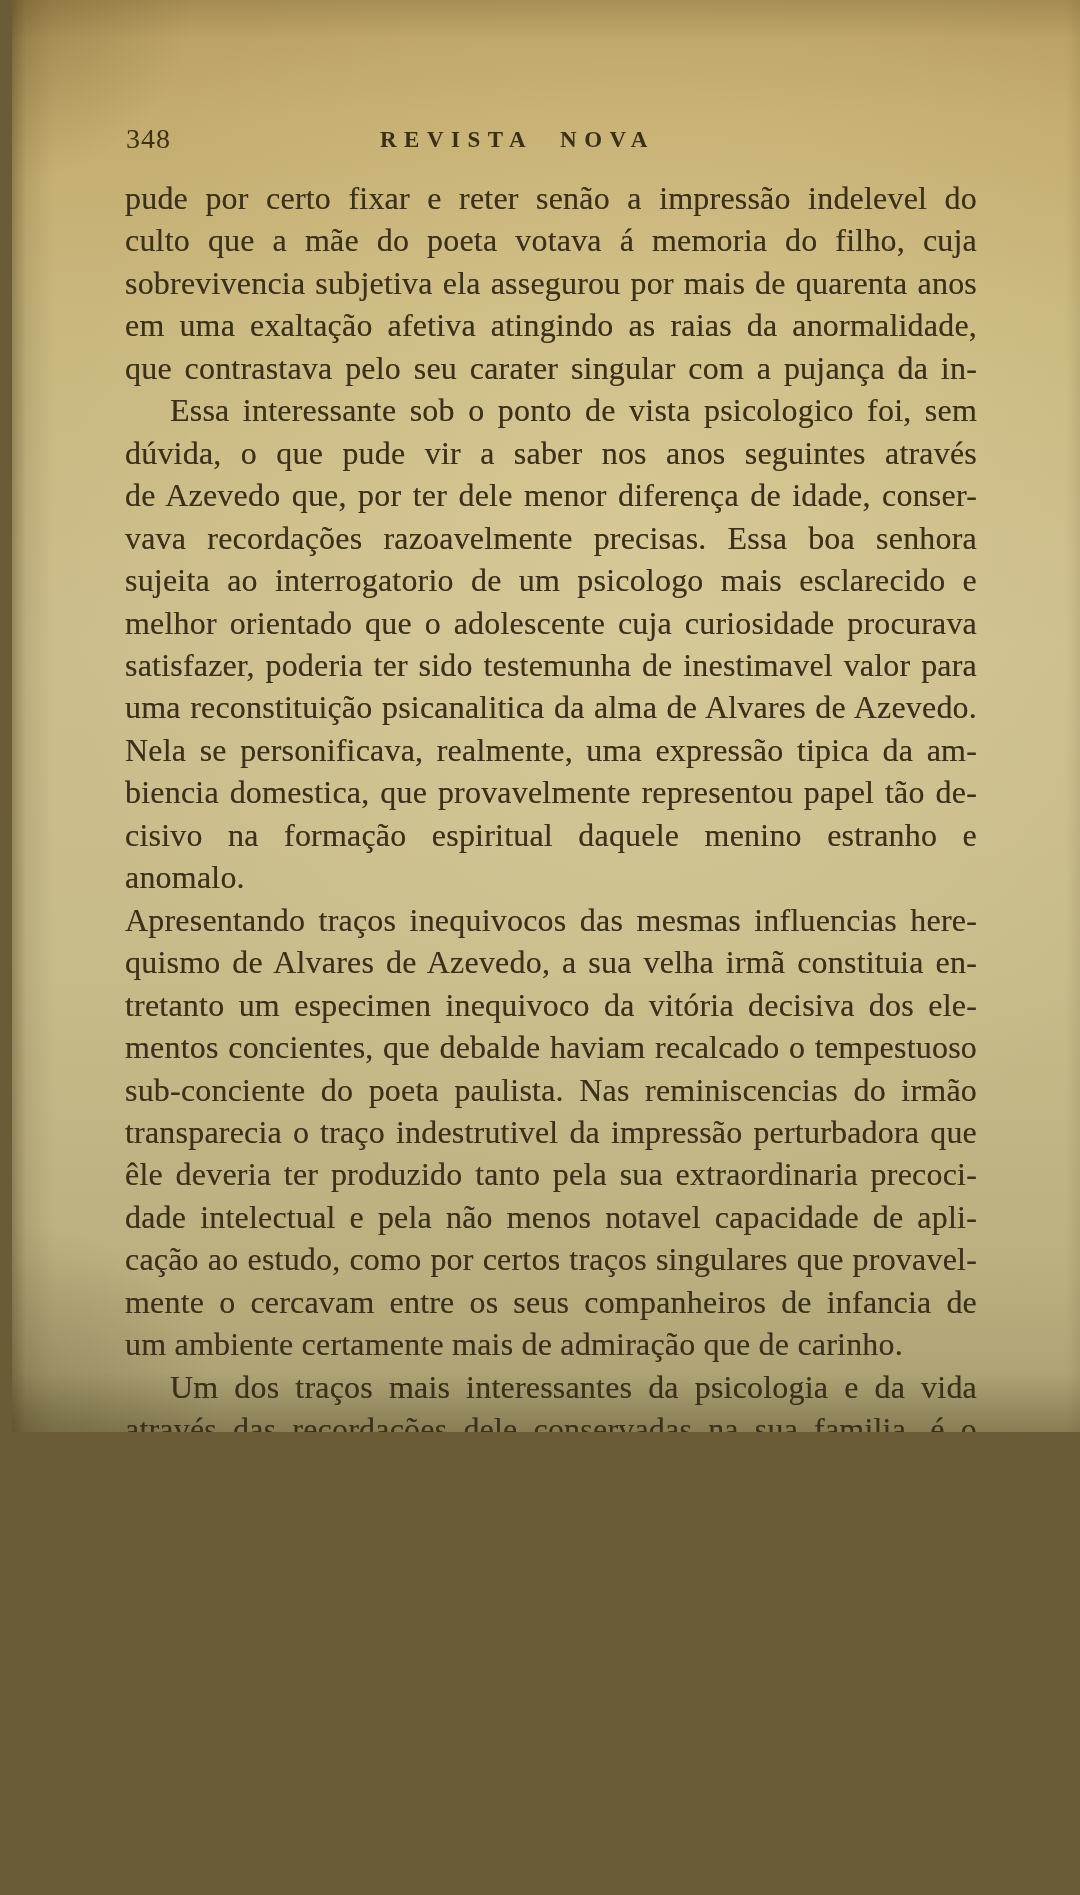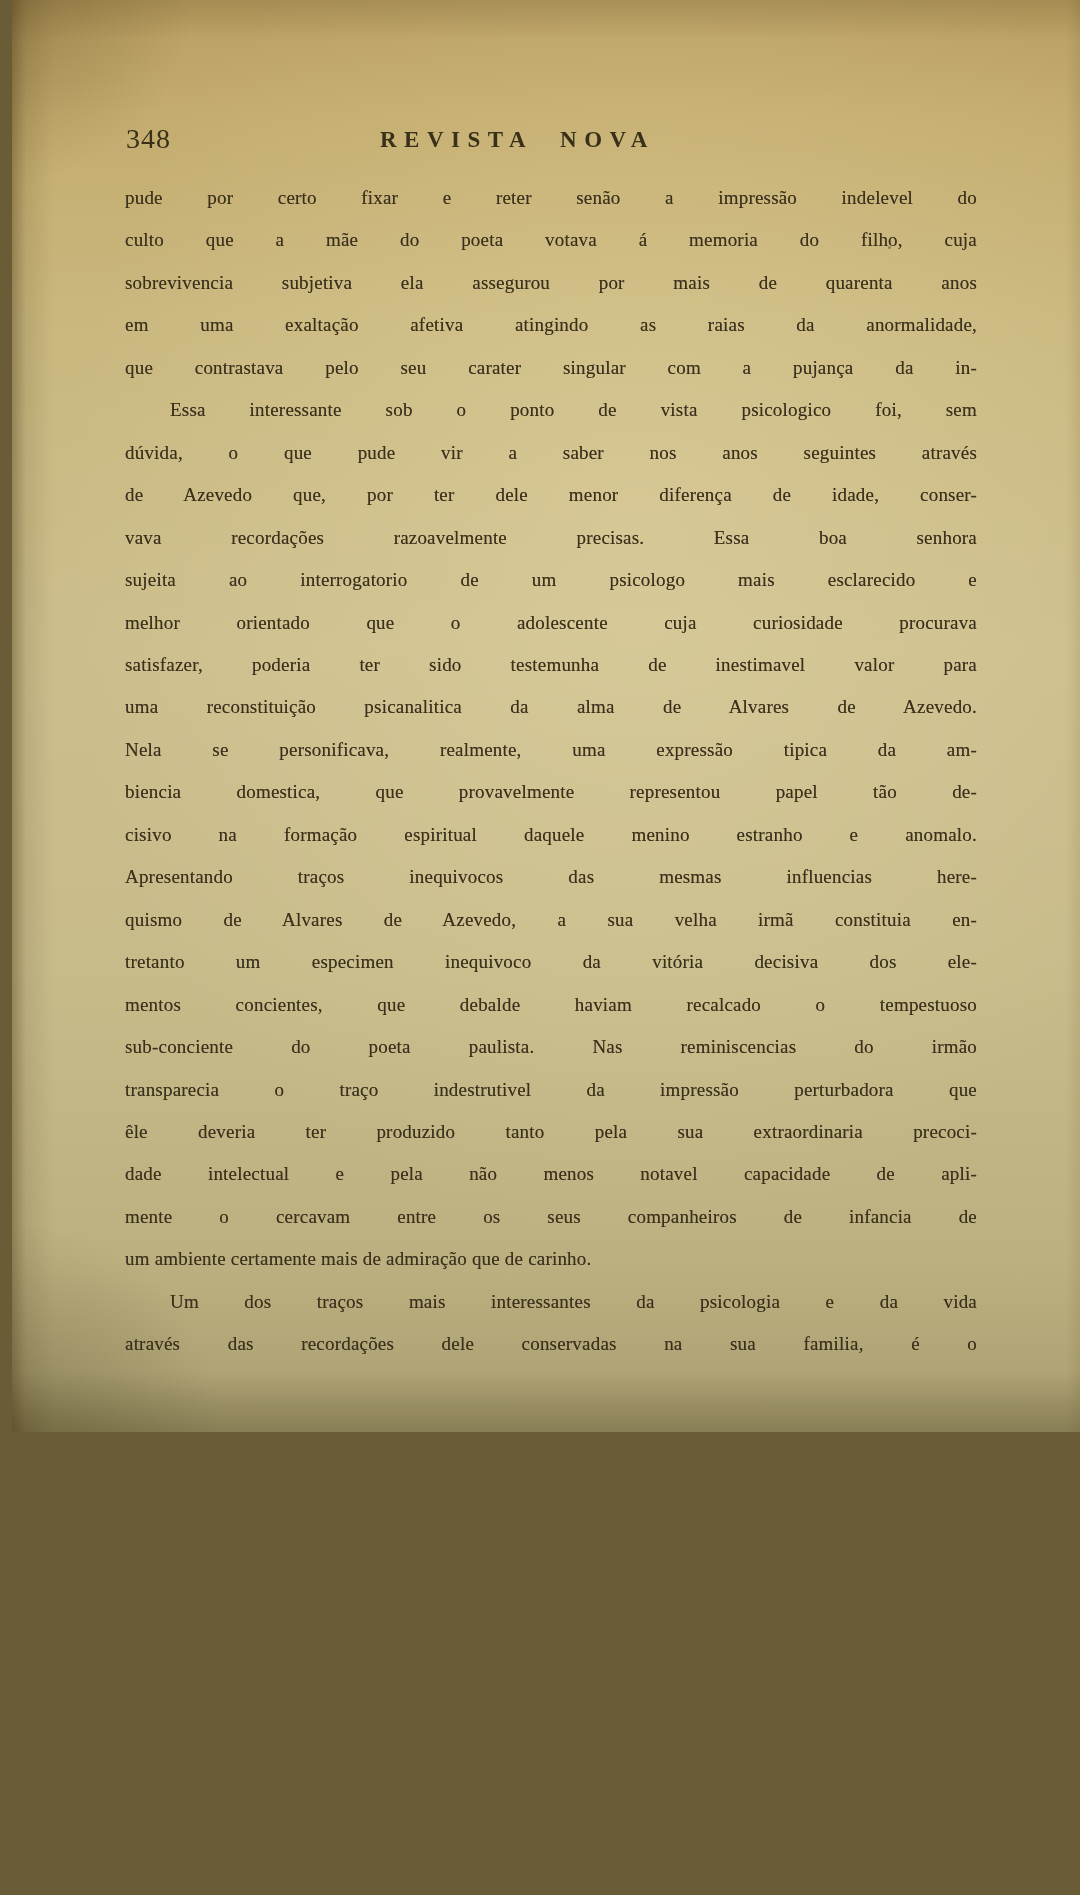--- a/index.html
+++ b/index.html
@@ -56,21 +56,21 @@
     letter-spacing: 7.5px;
     word-spacing: 15px;
     white-space: nowrap;
   }
   .text-block {
     position: absolute;
     left: 113px;
     top: 177px;
     width: 852px;
     color: #3a301c;
-    font-size: 19px;
+    font-size: 32px;
     line-height: 42.45px;
     letter-spacing: 0.2px;
     text-shadow: 0 0 0.6px rgba(58, 48, 28, 0.55);
     font-family: Liberation Serif, serif;
   }
   .line {
     text-align: justify;
     text-align-last: justify;
     white-space: normal;
   }
@@ -140,20 +140,21 @@
       <div class="line">biencia domestica, que provavelmente representou papel tão de-</div>
       <div class="line">cisivo na formação espiritual daquele menino estranho e anomalo.</div>
       <div class="line">Apresentando traços inequivocos das mesmas influencias here-</div>
       <div class="line">quismo de Alvares de Azevedo, a sua velha irmã constituia en-</div>
       <div class="line">tretanto um especimen inequivoco da vitória decisiva dos ele-</div>
       <div class="line">mentos concientes, que debalde haviam recalcado o tempestuoso</div>
       <div class="line">sub-conciente do poeta paulista.  Nas reminiscencias do irmão</div>
       <div class="line">transparecia o traço indestrutivel da impressão perturbadora que</div>
       <div class="line">êle deveria ter produzido tanto pela sua extraordinaria precoci-</div>
       <div class="line">dade intelectual e pela não menos notavel capacidade de apli-</div>
+      <div class="line">cação ao estudo, como por certos traços singulares que provavel-</div>
       <div class="line">mente o cercavam entre os seus companheiros de infancia de</div>
       <div class="line para-end">um ambiente certamente mais de admiração que de carinho.</div>
       <div class="line indent">Um dos traços mais interessantes da psicologia e da vida</div>
       <div class="line">através das recordações dele conservadas na sua familia, é o</div>
     </div>
 
   <div class="watermark-logo">
     <span class="wm-baseline">
       <span class="wm-s">s</span>
       <span class="wm-l">l</span>

